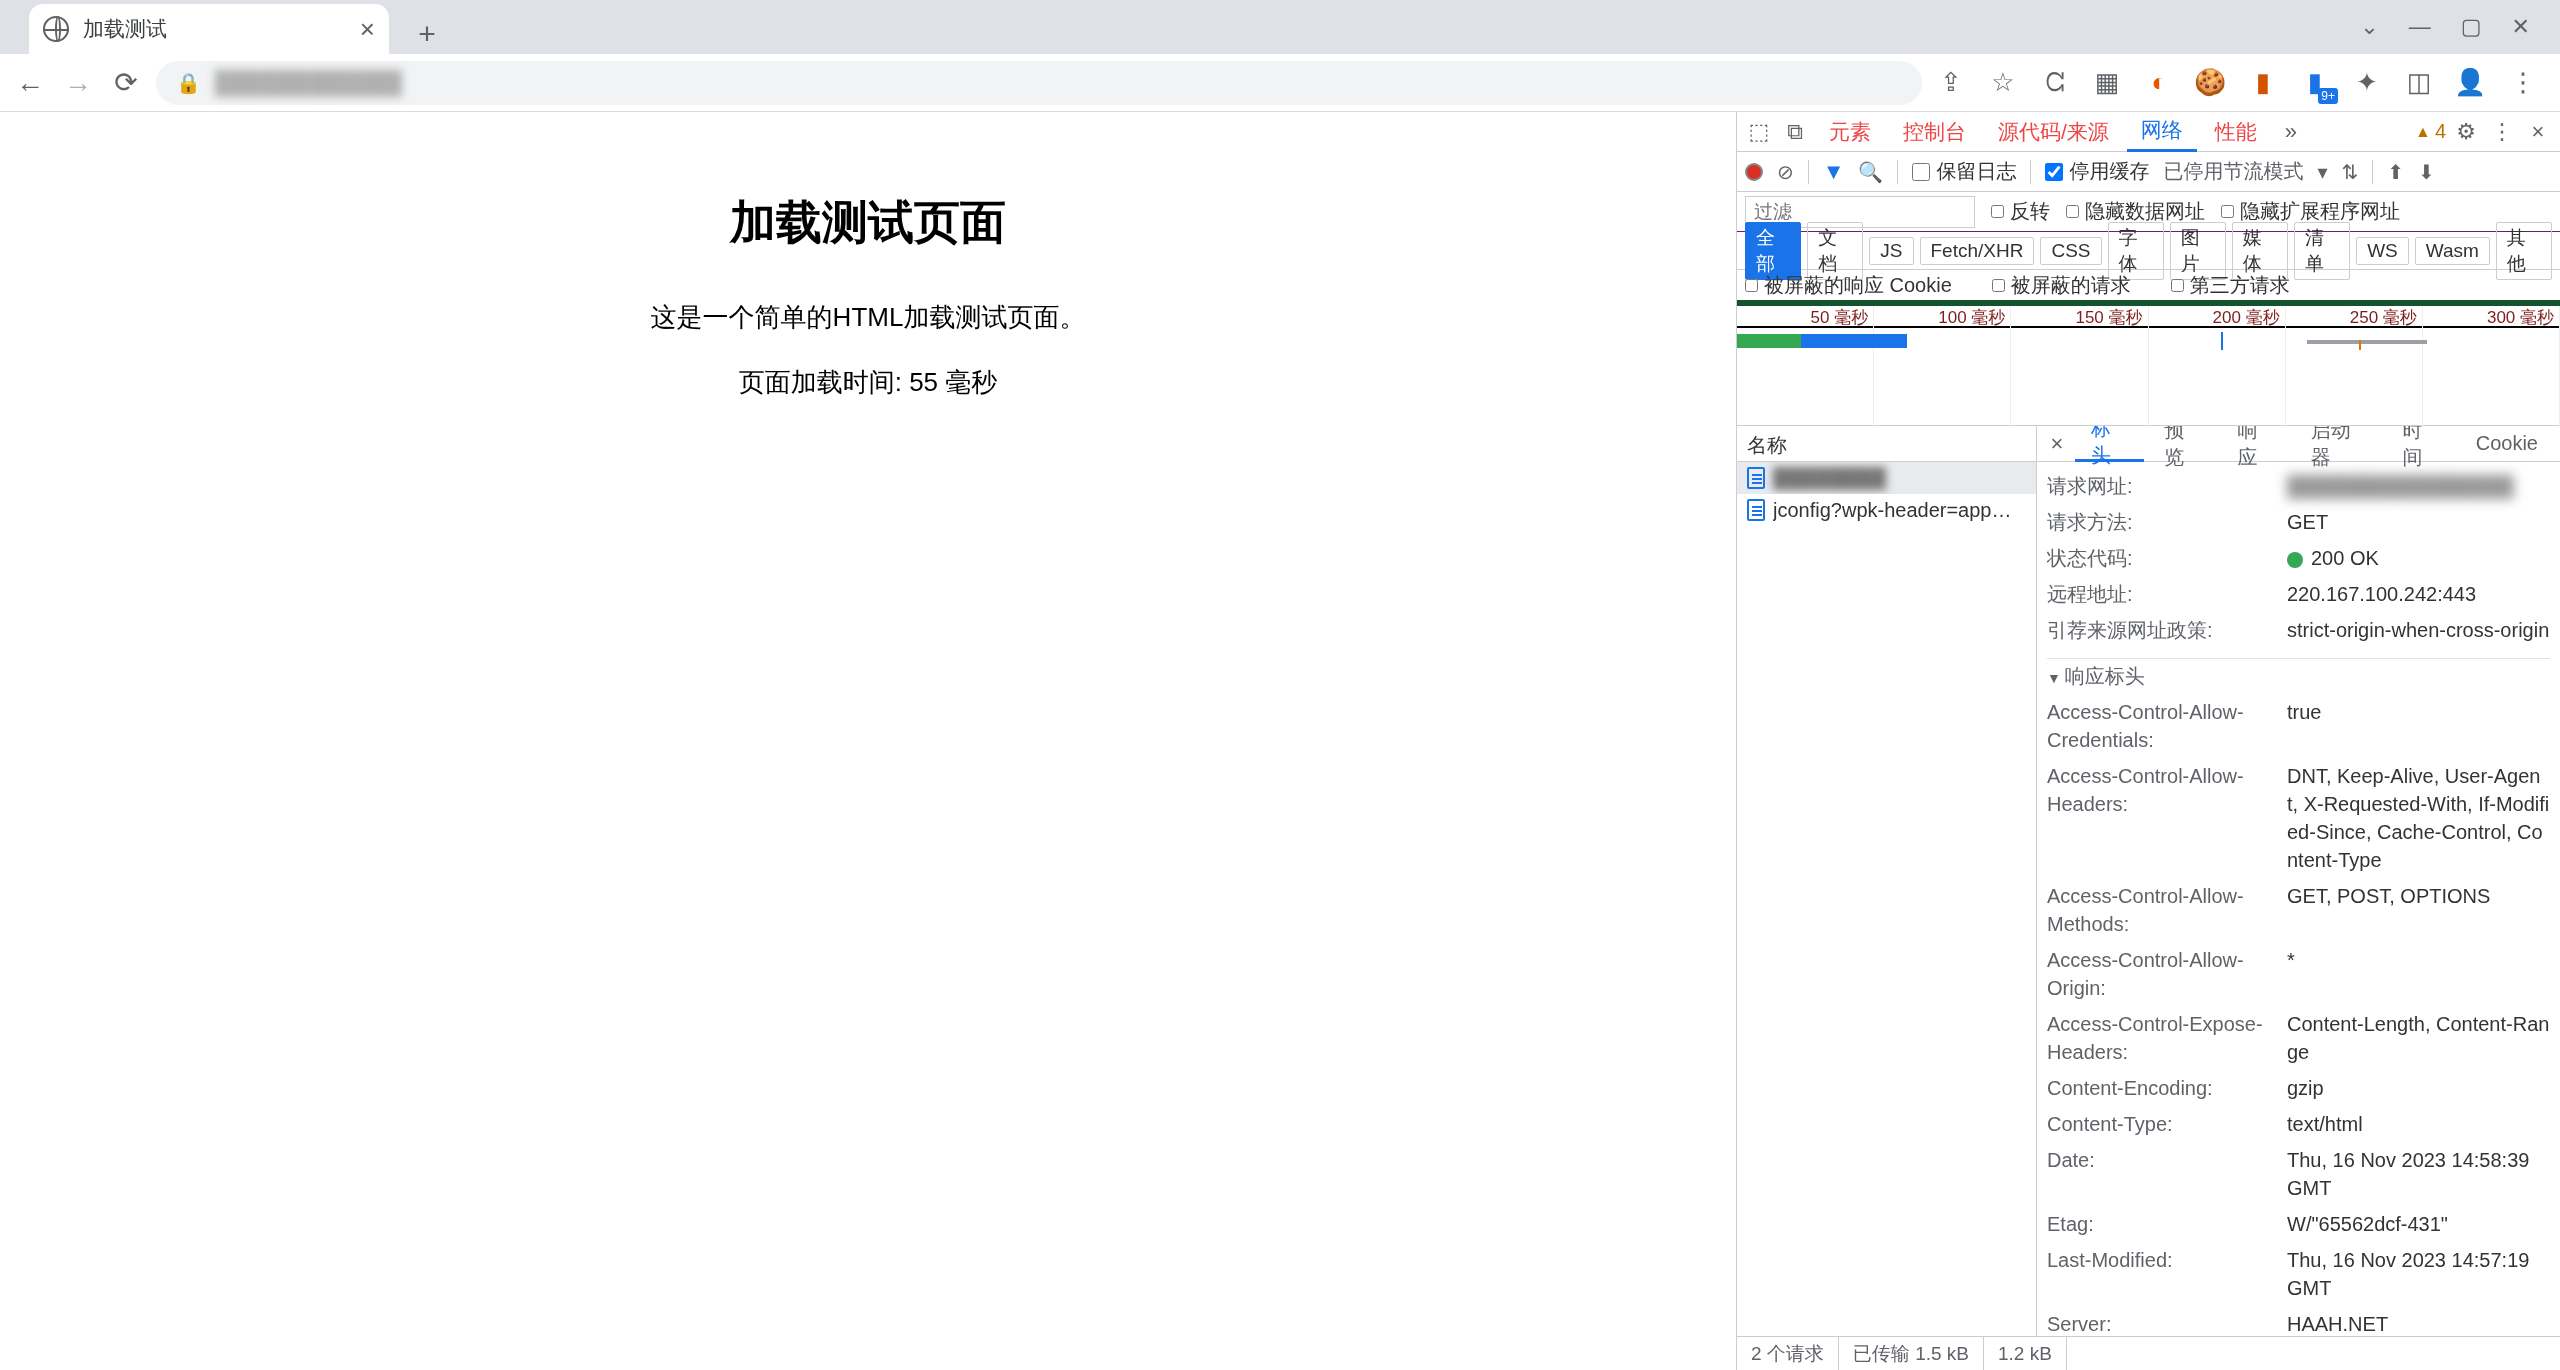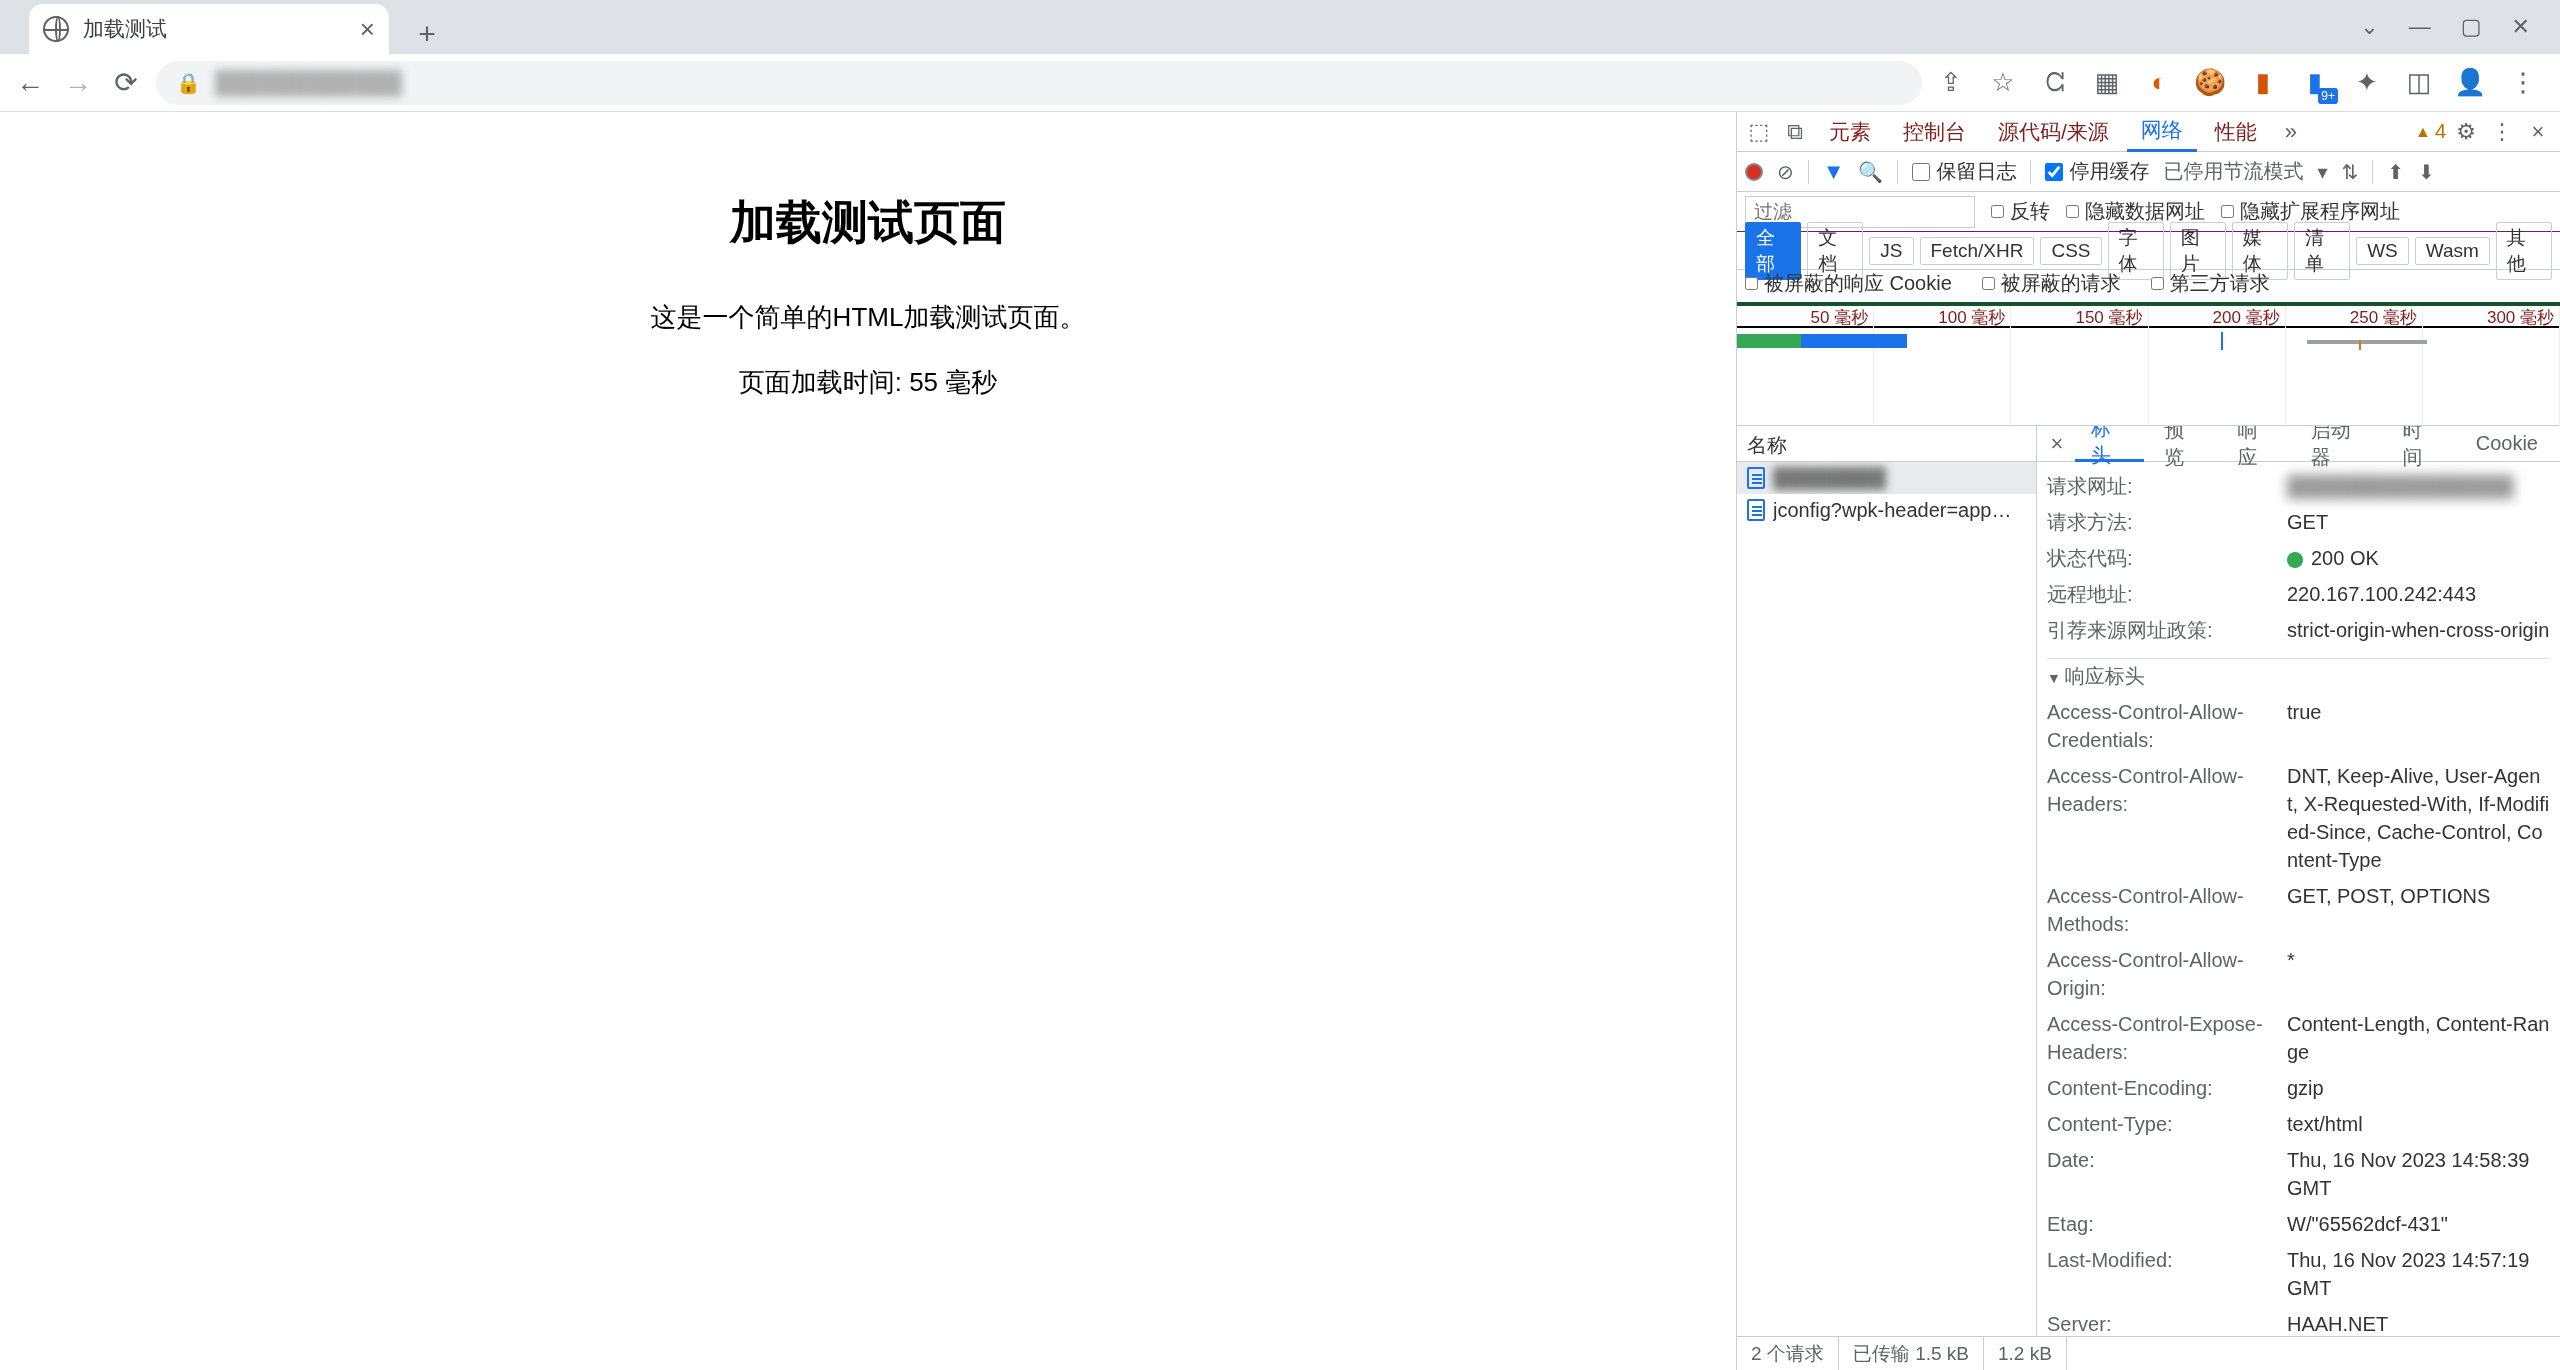--- a/index.html
+++ b/index.html
@@ -28,42 +28,42 @@
 .ext-badge::after { content: "9+"; position: absolute; bottom: -4px; right: -6px; background: #1a73e8; color: #fff; font-size: 12px; padding: 1px 3px; border-radius: 3px; }
 
 .content-wrap { display: flex; height: calc(100% - 112px); }
 .page { flex: 1; background: #fff; padding-top: 80px; text-align: center; }
 .page h1 { font-size: 46px; font-weight: bold; color: #000; margin-bottom: 46px; }
 .page p { font-size: 26px; color: #000; margin-bottom: 30px; }
 
 .devtools { width: 824px; border-left: 1px solid #cacdd1; display: flex; flex-direction: column; background: #fff; color: #333; font-size: 20px;}
 .dt-tabs { height: 40px; border-bottom: 1px solid #cacdd1; display: flex; align-items: center; padding: 0 6px; gap: 4px; }
 .dt-tabs .ic { width: 32px; height: 32px; display:flex; align-items:center; justify-content:center; color:#5f6368; font-size:22px;}
-.dt-tab { padding: 0 14px; height: 40px; display: flex; align-items: center; color: #7f1d1d; font-size: 21px; }
+.dt-tab { padding: 0 14px; height: 40px; display: flex; align-items: center; color: #ef4444; font-size: 21px; }
 .dt-tab.active { color: #1a73e8; border-bottom: 3px solid #1a73e8; }
 .dt-tabs .spacer { flex: 1; }
 .dt-tabs .warn { color: #bb7100; display:flex; align-items:center; gap:4px;}
 .dt-tabs .warn::before{content:"▲"; font-size:16px;}
 
 .dt-toolbar { height: 40px; border-bottom: 1px solid #cacdd1; display: flex; align-items: center; padding: 0 8px; gap: 14px; font-size: 20px; color:#5f6368;}
 .dt-toolbar .rec { width:18px; height:18px; border-radius:50%; background:#d93025; border:2px solid #888;}
 .dt-toolbar .sep { width:1px; height:24px; background:#cacdd1;}
 .dt-toolbar .funnel { color:#1a73e8; font-size:22px;}
 .dt-toolbar label { display:flex; align-items:center; gap:6px; color:#333;}
 .dt-toolbar input[type=checkbox]{ width:18px; height:18px;}
 
 .dt-filter { height: 40px; border-bottom: 1px solid #701a75; display: flex; align-items: center; padding: 0 8px; gap: 16px; font-size: 20px;}
 .dt-filter input[type=text]{ width:230px; border:1px solid #cacdd1; padding:4px 8px; font-size:19px; color:#888;}
 .dt-filter label{ display:flex; align-items:center; gap:6px;}
 
 .dt-types { height: 38px; border-bottom: 1px solid #cacdd1; display: flex; align-items: center; padding: 0 8px; gap: 6px; font-size: 20px;}
 .chip { border:1px solid #cacdd1; padding:2px 10px; border-radius:2px; color:#333; font-size:19px;}
 .chip.active { background:#1a73e8; color:#fff; border-color:#1a73e8;}
 
-.dt-checks { height: 36px; border-bottom: 4px solid #14532d; display: flex; align-items: flex-start; padding: 0 8px; gap: 30px; font-size: 20px;}
+.dt-checks { height: 36px; border-bottom: 6px solid #14532d; display: flex; align-items: center; padding: 0 8px; gap: 40px; font-size: 20px;}
 .dt-checks label{ display:flex; align-items:center; gap:6px;}
 
 .timeline { height: 120px; border-bottom: 1px solid #cacdd1; position: relative; background:#fff;}
 .timeline .ticks { display:flex; height:22px; font-size:17px; color:#7f1d1d; border-bottom: 2px solid #000000;}
 .timeline .tick { flex:1; text-align:right; padding-right:6px; position: relative;}
 .timeline .tick::before { content:""; position: absolute; right: 0; top: 0; width: 1px; height: 120px; background: #eee;}
 .tl-bar1 { position:absolute; top:28px; left:0; width:170px; height:14px; background:#1a73e8;}
 .tl-bar1b { position:absolute; top:28px; left:0; width:64px; height:14px; background:#34a853;}
 .tl-mark1 { position:absolute; top:26px; left:484px; width:2px; height:18px; background:#1a73e8;}
 .tl-mark2 { position:absolute; top:34px; left:622px; width:2px; height:10px; background:#e37400;}

